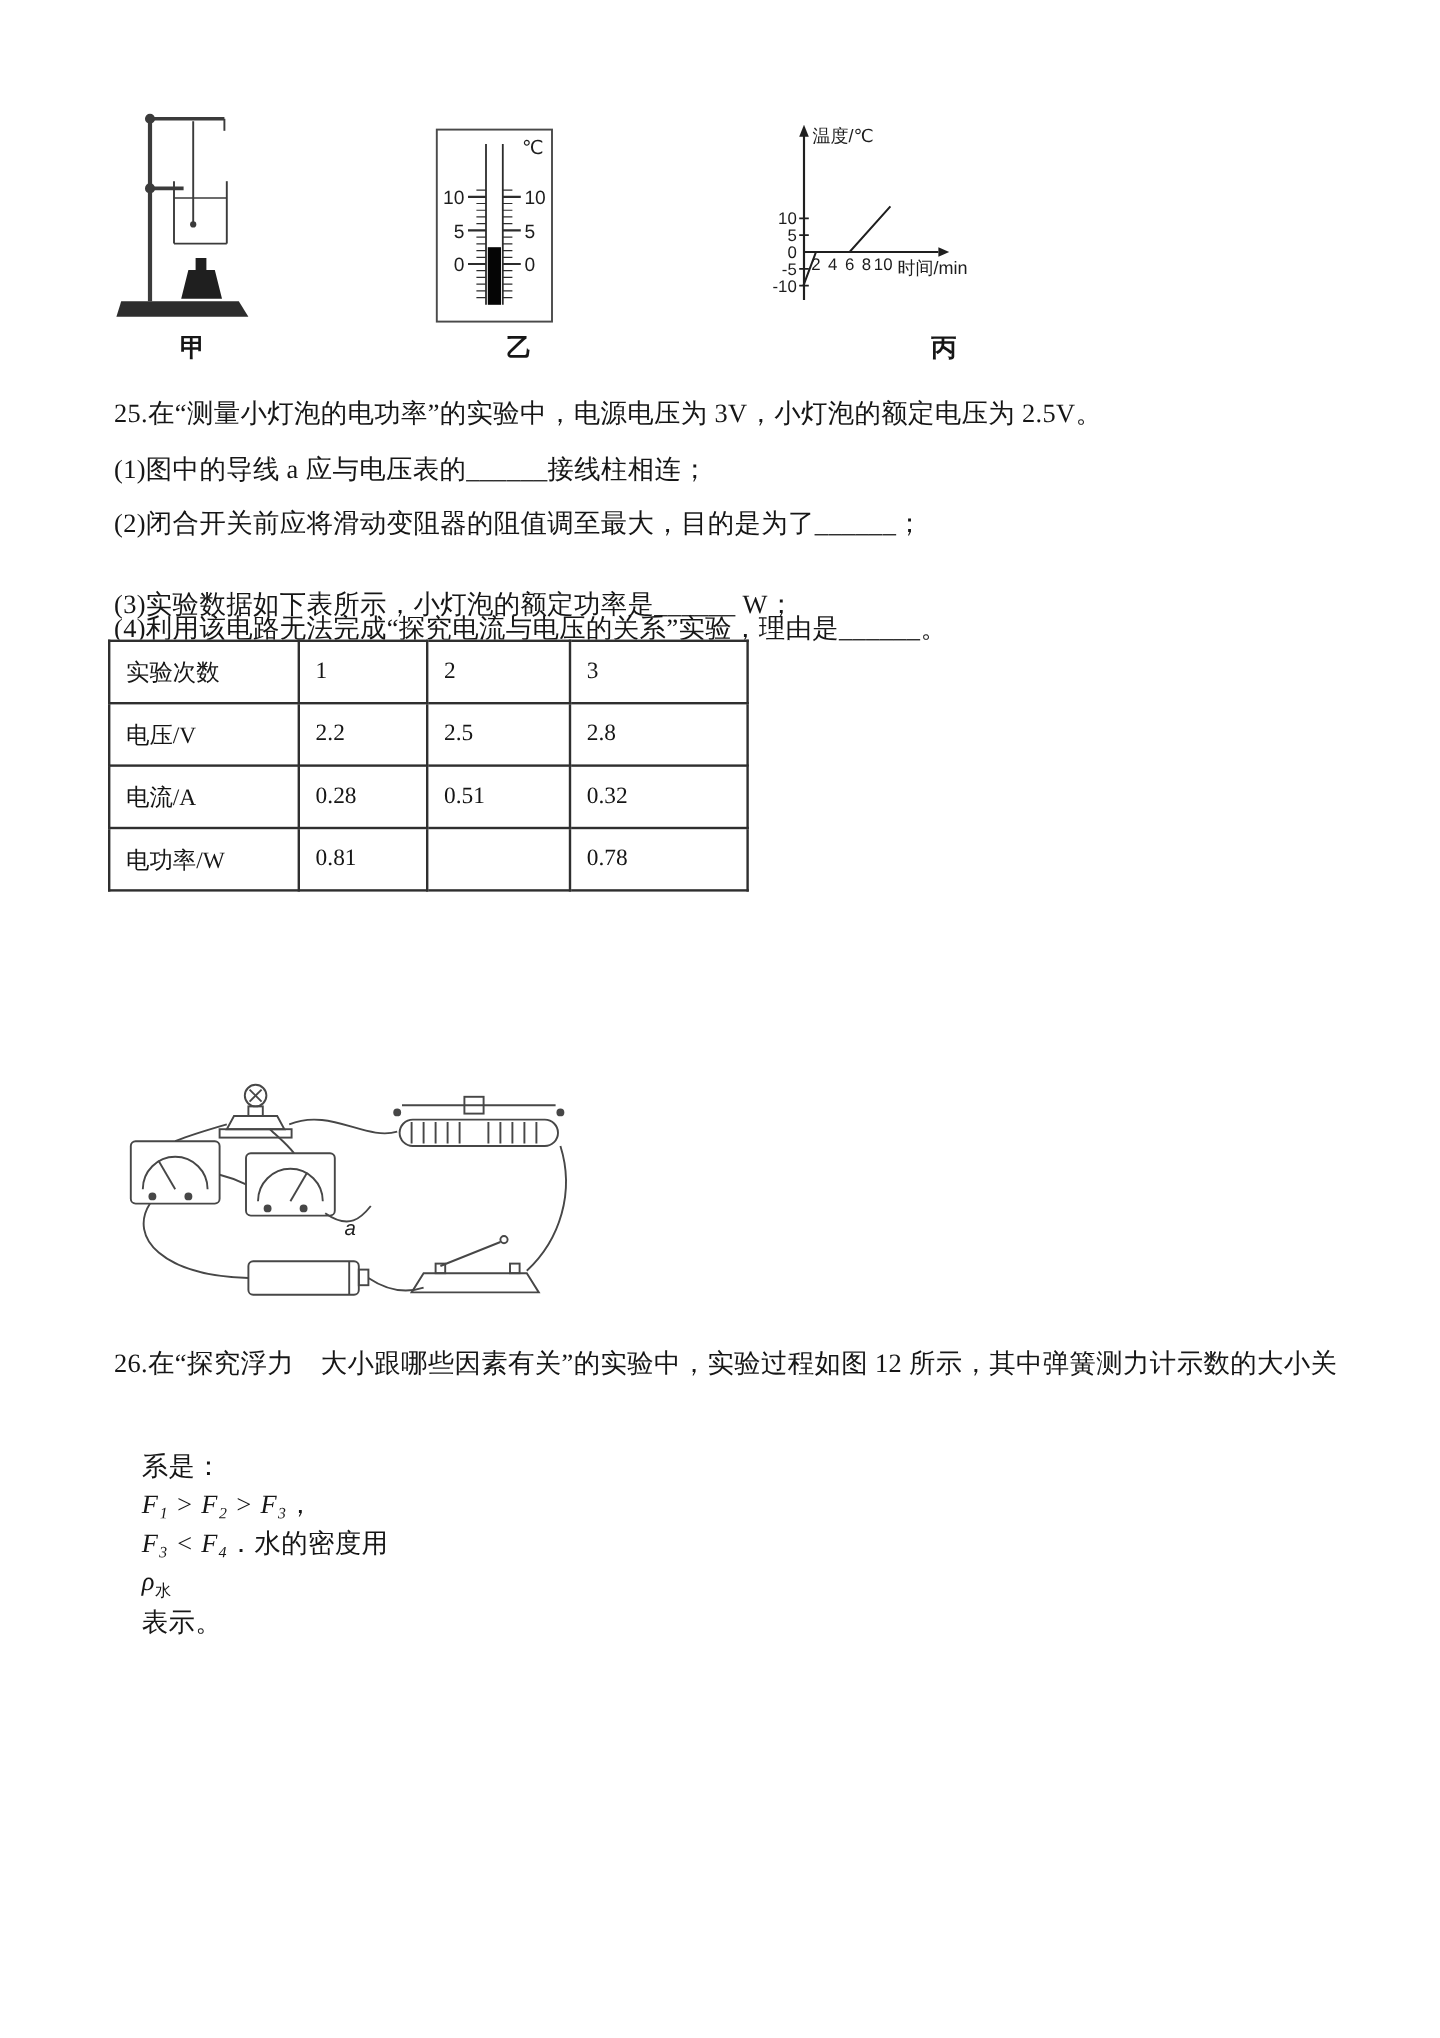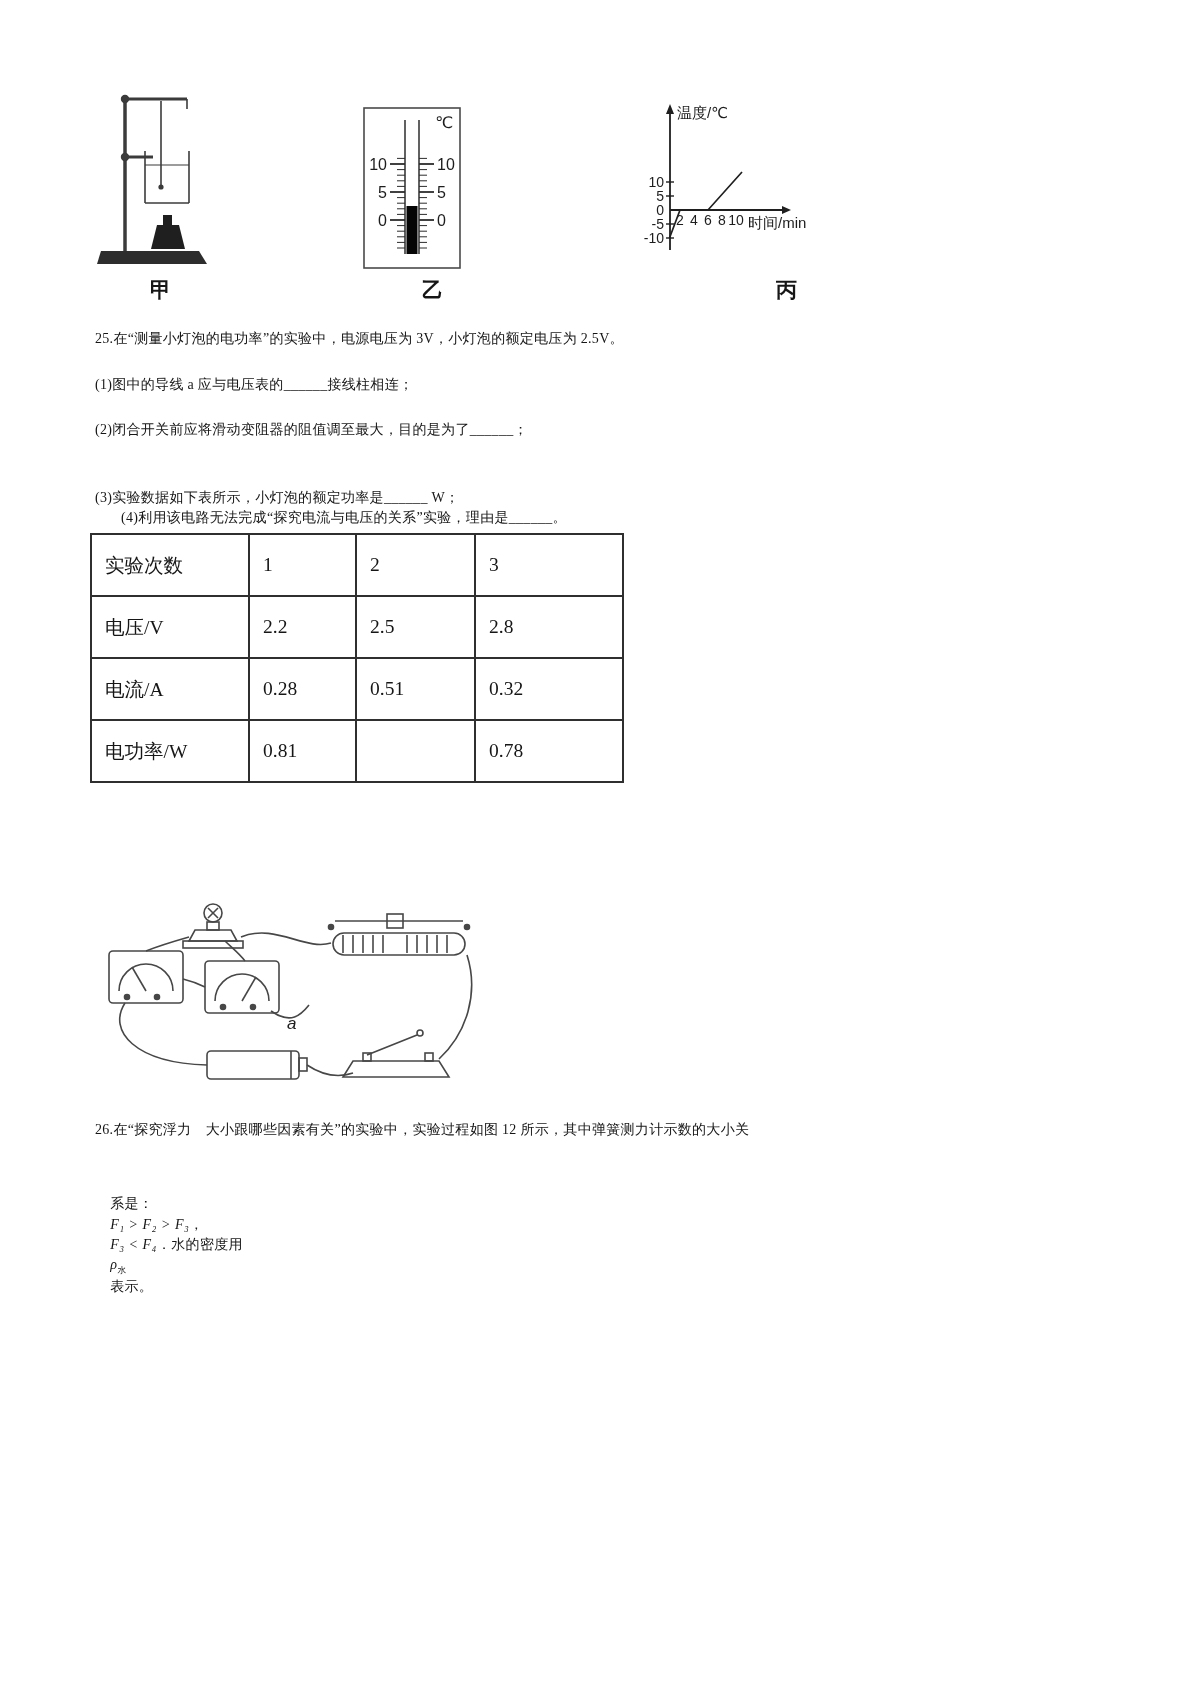--- a/index.html
+++ b/index.html
@@ -3,26 +3,26 @@
 <meta charset="utf-8">
 <style>
   * { margin:0; padding:0; box-sizing:border-box; }
   html,body { background:#e8e8e8; }
   body { font-family:"Liberation Serif","DejaVu Serif",serif; color:#161616; }
   .page {
     position:relative; width:1200px; height:1698px; margin:0 auto;
     background:#ffffff; overflow:hidden;
   }
   .abs { position:absolute; }
-  .body-text { font-size:14px; line-height:1.45; letter-spacing:0.3px; white-space:pre-wrap; }
+  .body-text { font-size:22px; line-height:1.45; letter-spacing:0.3px; white-space:pre-wrap; }
   .fig-label { font-size:21px; font-weight:bold; letter-spacing:1px; }
   .qtable { border-collapse:collapse; background:#fff; }
   .qtable td {
     border:2px solid #2f2f2f; font-size:19.5px; vertical-align:middle;
-    padding:0 0 0 13px; height:62px;
+    padding:0 0 0 13px; height:52px;
   }
   .col0 { width:158px; } .col1 { width:107px; } .col2 { width:119px; } .col3 { width:148px; }
   .formula { font-style:italic; letter-spacing:0.5px; }
   .rho-sub { font-size:0.62em; vertical-align:sub; font-style:normal; }
   svg text { font-family:"Liberation Sans","DejaVu Sans",sans-serif; fill:#1d1d1d; }
 </style>
 </head>
 <body>
 
 <div class="page">
@@ -142,21 +142,21 @@
   </svg>
 
   <div class="abs fig-label" style="left:150px;top:276px;">甲</div>
   <div class="abs fig-label" style="left:422px;top:276px;">乙</div>
   <div class="abs fig-label" style="left:776px;top:276px;">丙</div>
 
   <div class="abs body-text" style="left:95px;top:329px;width:1030px;">25.在“测量小灯泡的电功率”的实验中，电源电压为 3V，小灯泡的额定电压为 2.5V。</div>
   <div class="abs body-text" style="left:95px;top:375px;width:1030px;">(1)图中的导线 a 应与电压表的______接线柱相连；</div>
   <div class="abs body-text" style="left:95px;top:420px;width:1030px;">(2)闭合开关前应将滑动变阻器的阻值调至最大，目的是为了______；</div>
   <div class="abs body-text" style="left:95px;top:488px;width:1030px;">(3)实验数据如下表所示，小灯泡的额定功率是______ W；</div>
-  <div class="abs body-text" style="left:95px;top:508px;width:1030px;margin-left:26px;">(4)利用该电路无法完成“探究电流与电压的关系”实验，理由是______。</div>
+  <div class="abs body-text" style="left:95px;top:508px;width:1030px;">(4)利用该电路无法完成“探究电流与电压的关系”实验，理由是______。</div>
 
   <table class="qtable abs" style="left:90px;top:533px;">
     <tbody>
         <tr>
       <td class="col0">实验次数</td>
       <td class="col1">1</td>
       <td class="col2">2</td>
       <td class="col3">3</td>
     </tr>
     <tr>

